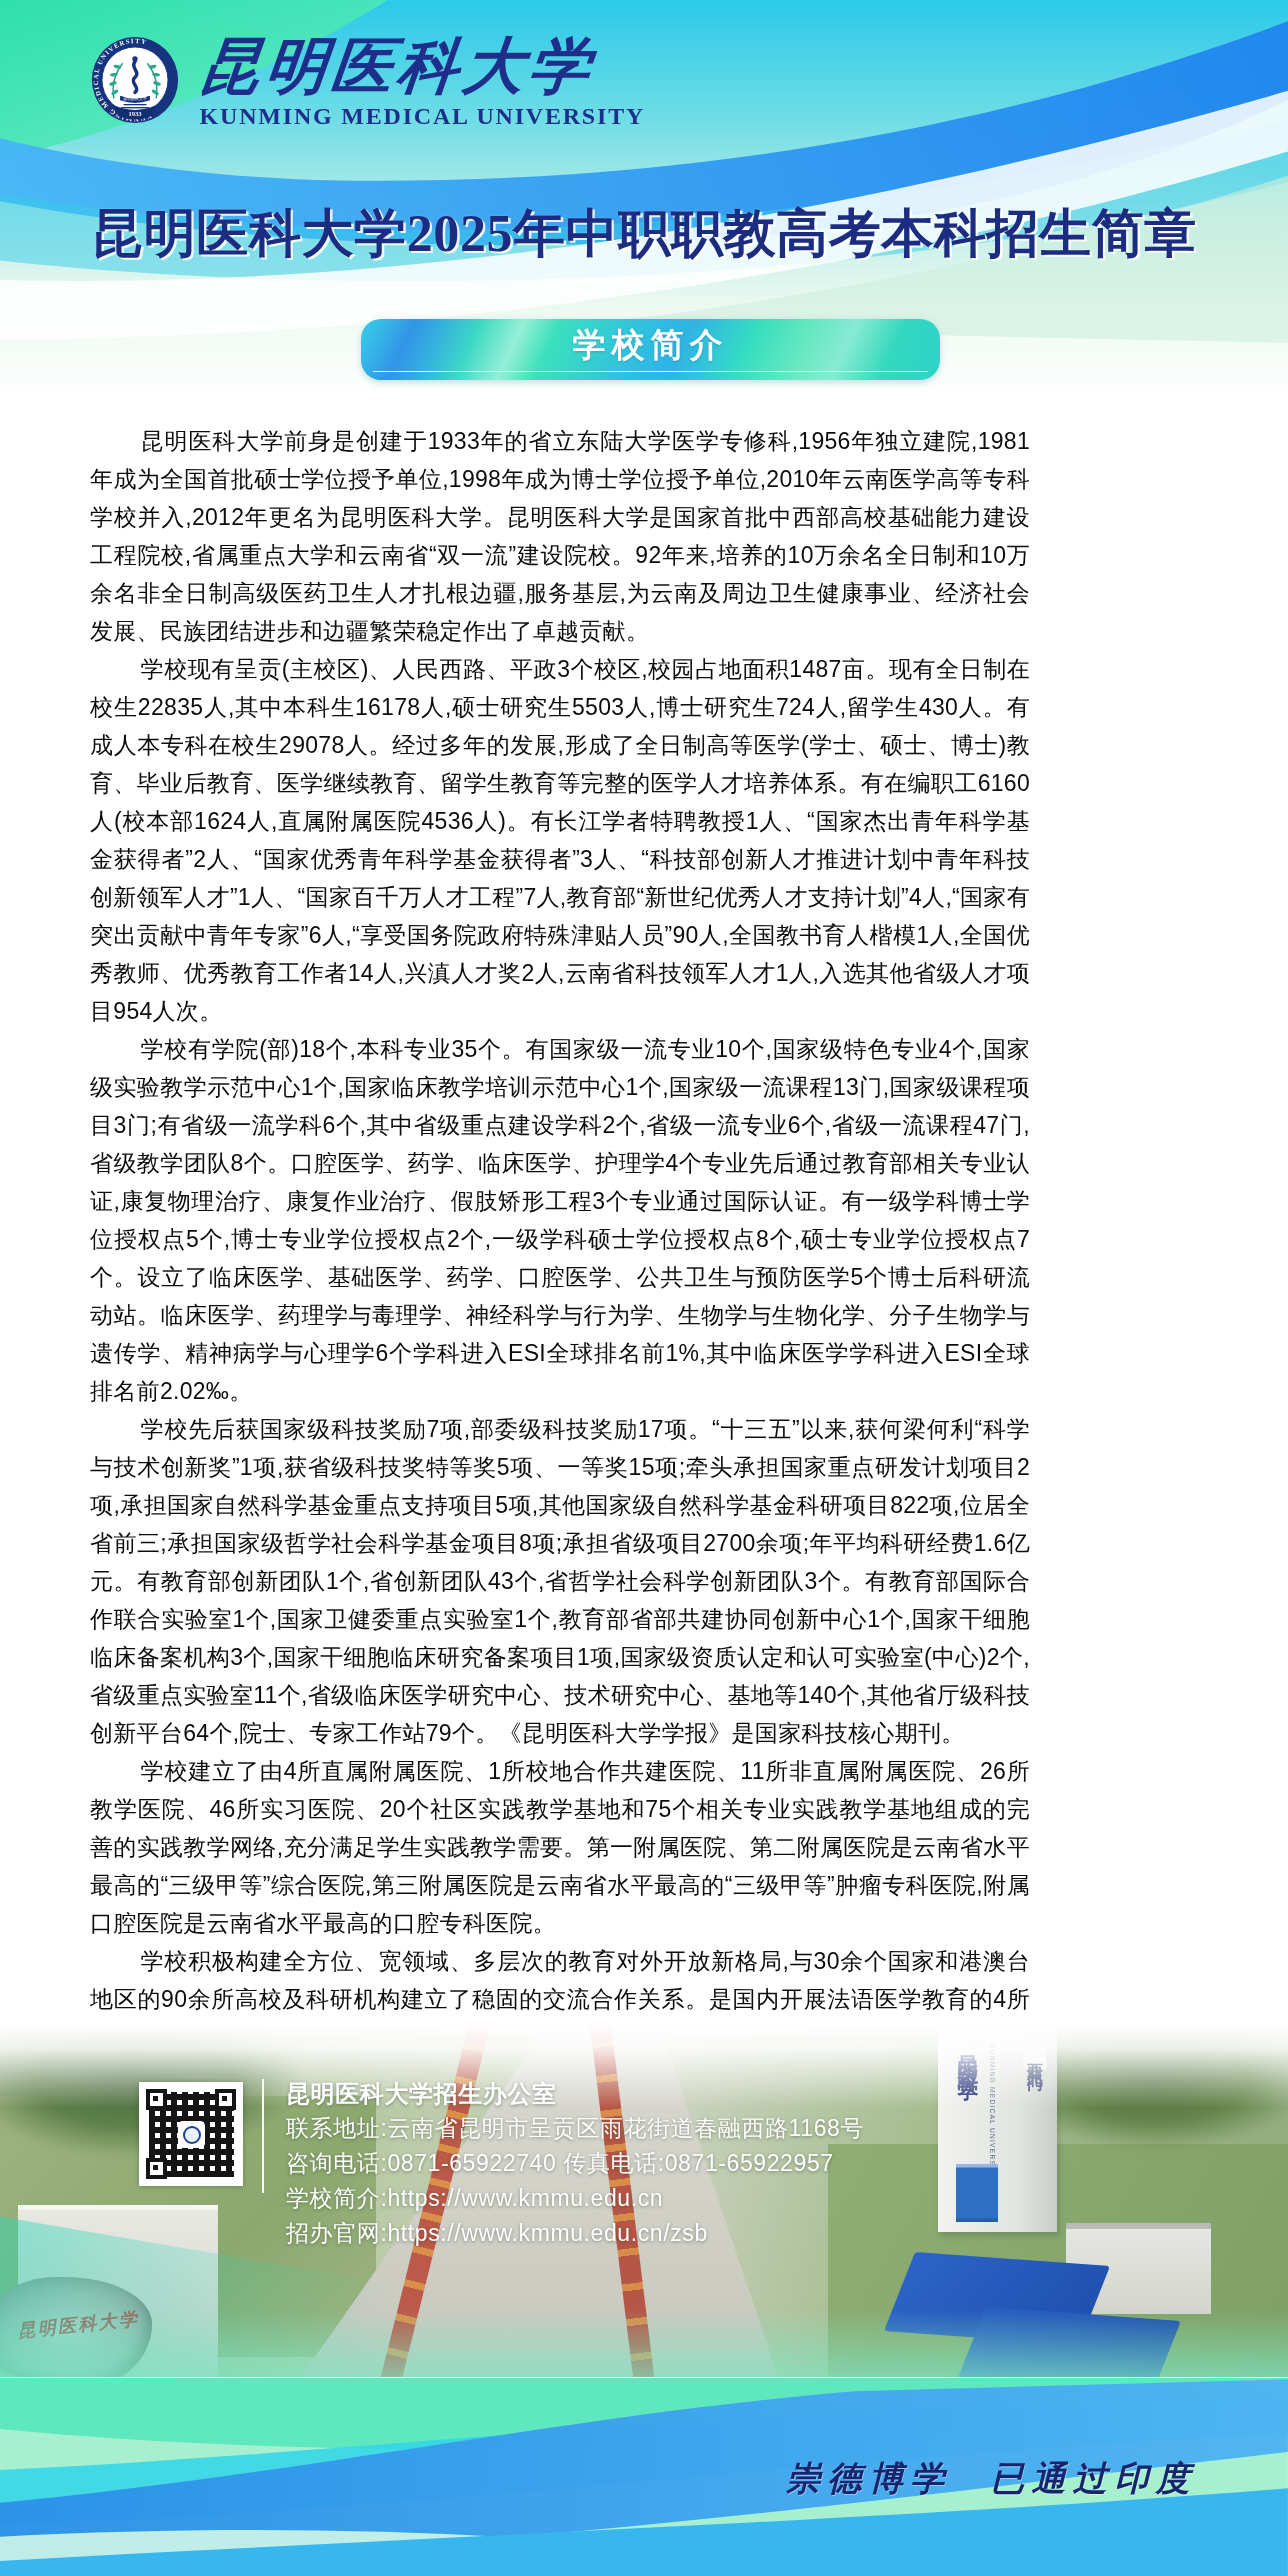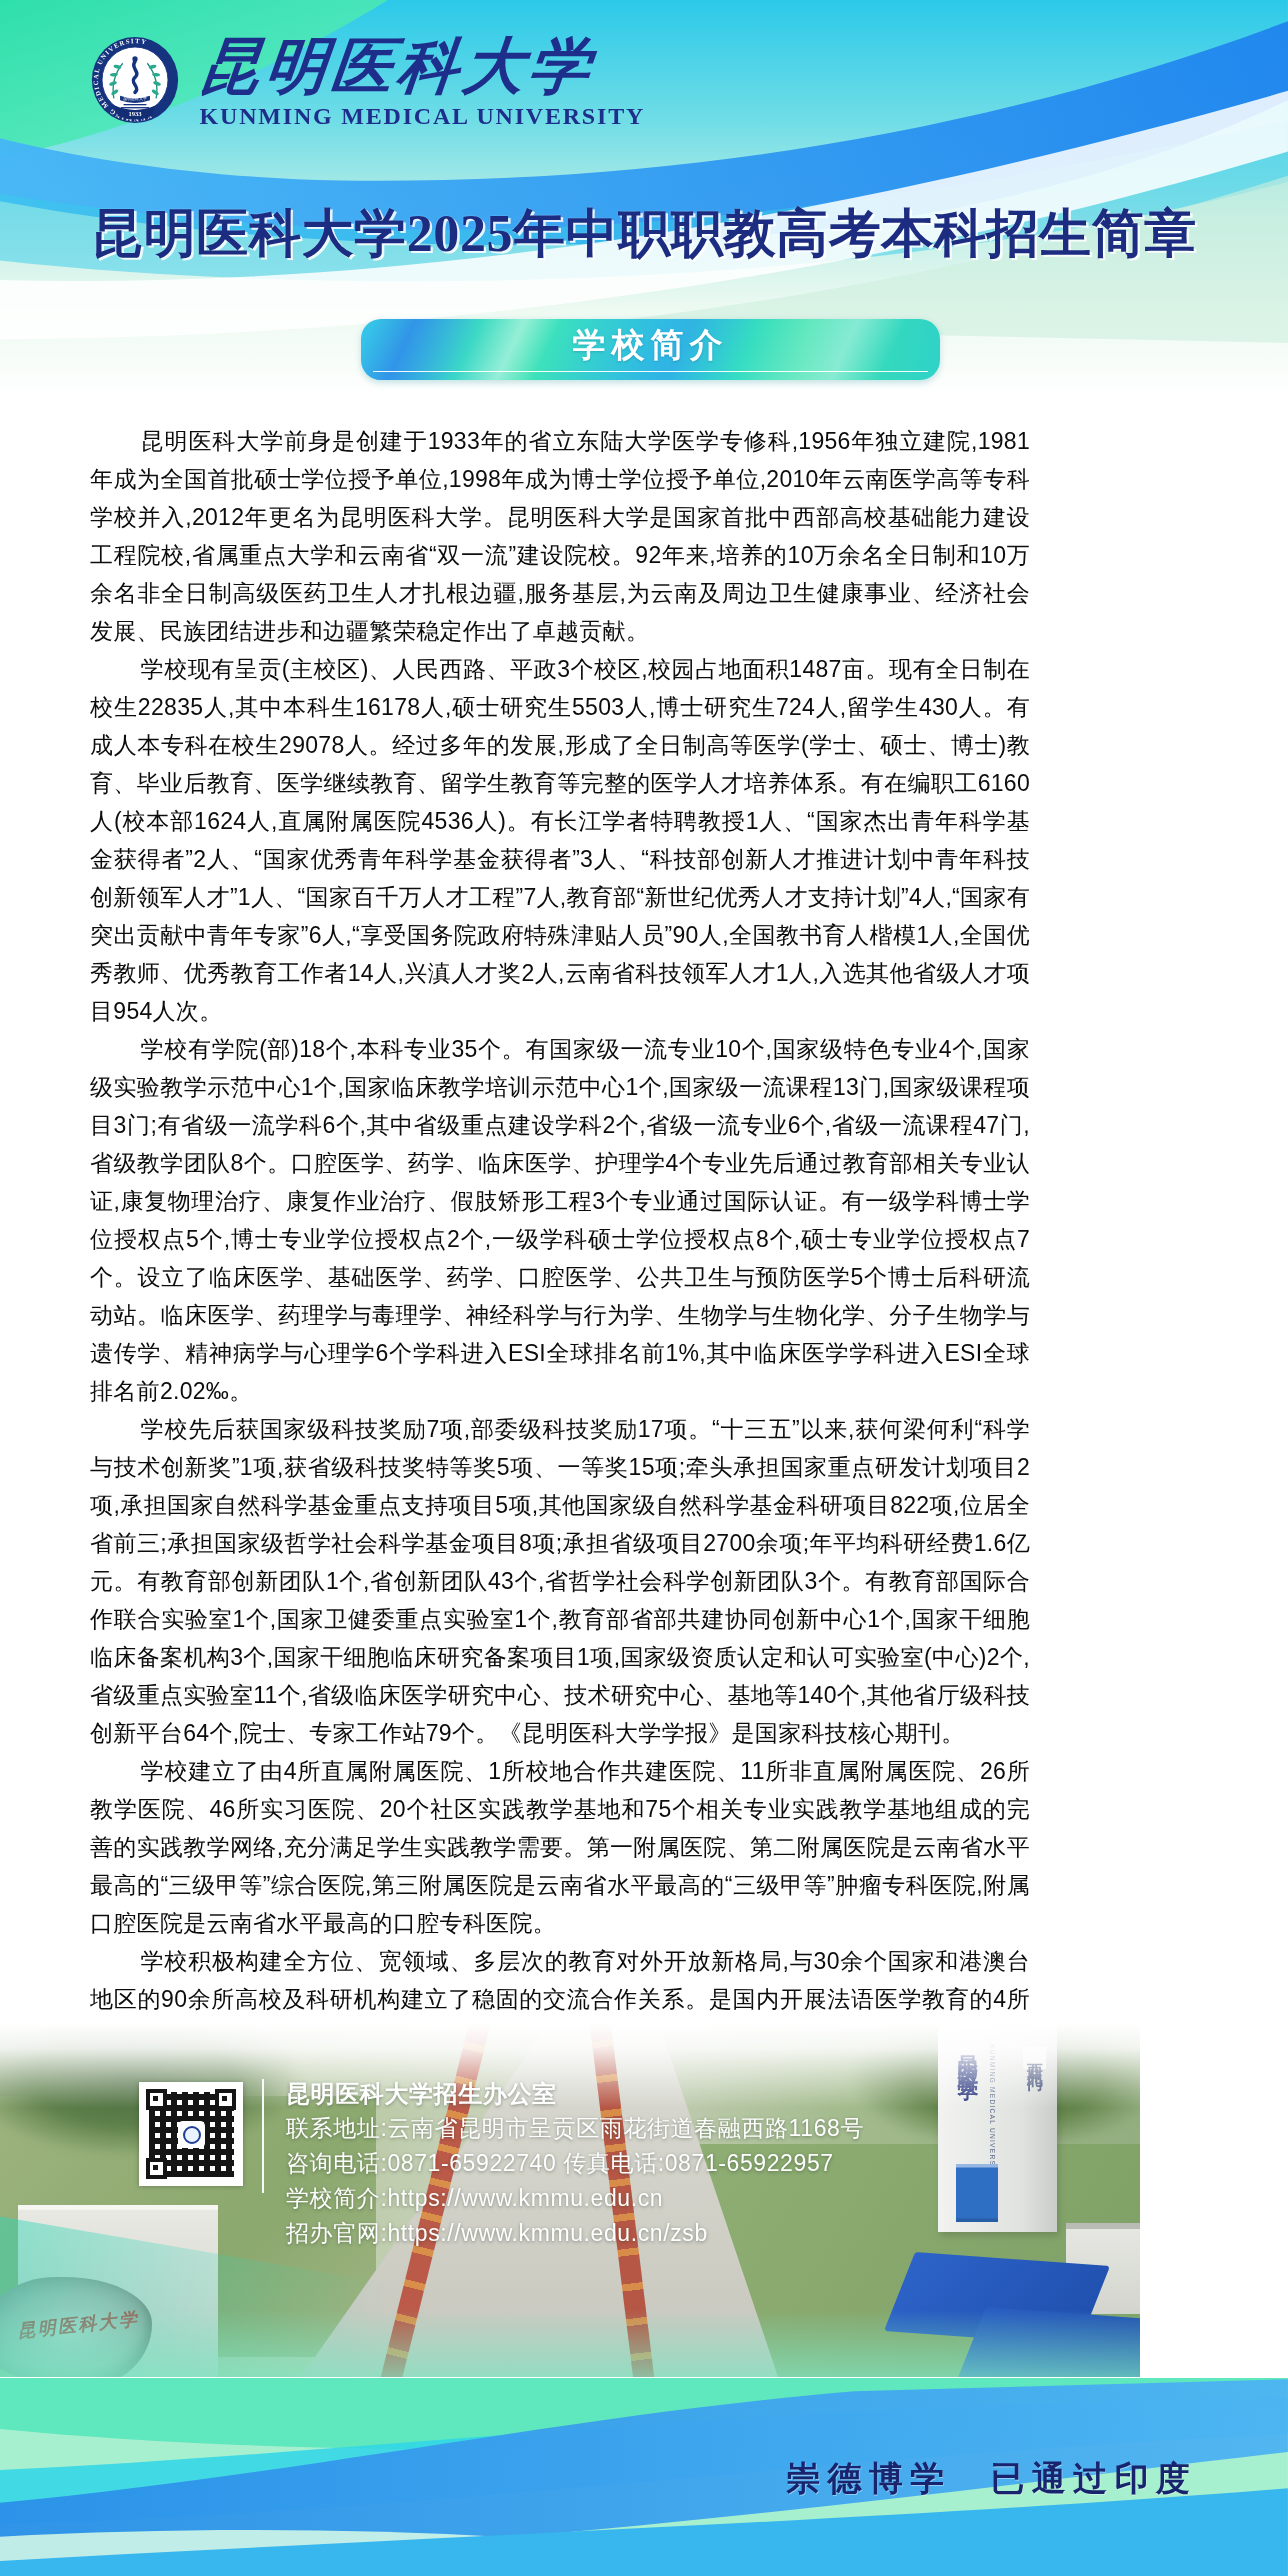--- a/index.html
+++ b/index.html
@@ -33,21 +33,21 @@
                font-size:33px;letter-spacing:6px;text-shadow:0 1.2px 2.4px rgba(20,110,140,.35);}
   .section-btn-underline{position:absolute;left:2%;bottom:7.9px;width:96%;height:1.2px;background:#ffffff;opacity:.95;}
 
   
   .intro{position:absolute;top:400px;left:0;width:1120px;height:1624px;box-sizing:border-box;
          padding:22px 90px 0 90px;background:#ffffff;}
   .intro p{margin:0;font-size:23px;line-height:38px;color:#0c0c0c;text-align:justify;
            text-indent:2.2em;letter-spacing:0.3px;}
 
   
-  .photo{position:absolute;top:2023px;left:0;width:1140px;height:354px;overflow:hidden;
+  .photo{position:absolute;top:2023px;left:0;width:1288px;height:354px;overflow:hidden;
          background:linear-gradient(105deg,#8aa478 0%,#b7c8a2 28%,#cfd5c3 48%,#a3bb8d 70%,#90ab7e 100%);}
   .ph-trees-left{position:absolute;left:-36px;top:-24px;width:339px;height:158px;border-radius:50%;
          background:radial-gradient(closest-side,#4a6b3e,#5d7f4a 60%,rgba(93,127,74,0));filter:blur(3.6px);}
   .ph-trees-right{position:absolute;right:-24px;top:-18px;width:315px;height:145px;border-radius:50%;
          background:radial-gradient(closest-side,#50713f,#628449 60%,rgba(98,132,73,0));filter:blur(3.6px);}
   .ph-lawn-left{position:absolute;left:0;top:73px;width:376px;height:261px;
          background:linear-gradient(135deg,#9db37e,#8ba86e 60%,#9fb583);}
   .ph-lawn-right{position:absolute;right:0;top:121px;width:460px;height:242px;
          background:linear-gradient(120deg,#8fae74,#7ea065);}
   .ph-building-left{position:absolute;left:18px;top:182px;width:200px;height:176px;
@@ -106,21 +106,21 @@
   .contact{position:absolute;left:286px;top:53px;color:#ffffff;
            text-shadow:0 1.2px 3.6px rgba(30,45,30,.45);}
   .contact .c-line{font-size:23px;line-height:35px;letter-spacing:0.6px;}
   .contact .c-office{font-size:24px;font-weight:bold;}
   .c-link{cursor:pointer;}
 
   
   .footer{position:absolute;top:2378px;left:0;width:1288px;height:198px;overflow:hidden;}
   .footer-waves{position:absolute;inset:0;}
   .motto{position:absolute;right:91px;top:78px;color:#18246e;
-         font-family:"Liberation Serif",serif;font-weight:900;
+         font-family:"Liberation Serif",serif;font-style:italic;font-weight:900;
          font-size:34px;letter-spacing:7.3px;display:flex;gap:39px;
          text-shadow:0.6px 0.6px 0 rgba(255,255,255,.4);}
 </style>
 </head>
 <body>
 
 <div id="page">
 
   <div class="header">
     <svg class="header-waves" viewBox="0 0 2126 660" preserveAspectRatio="none">

